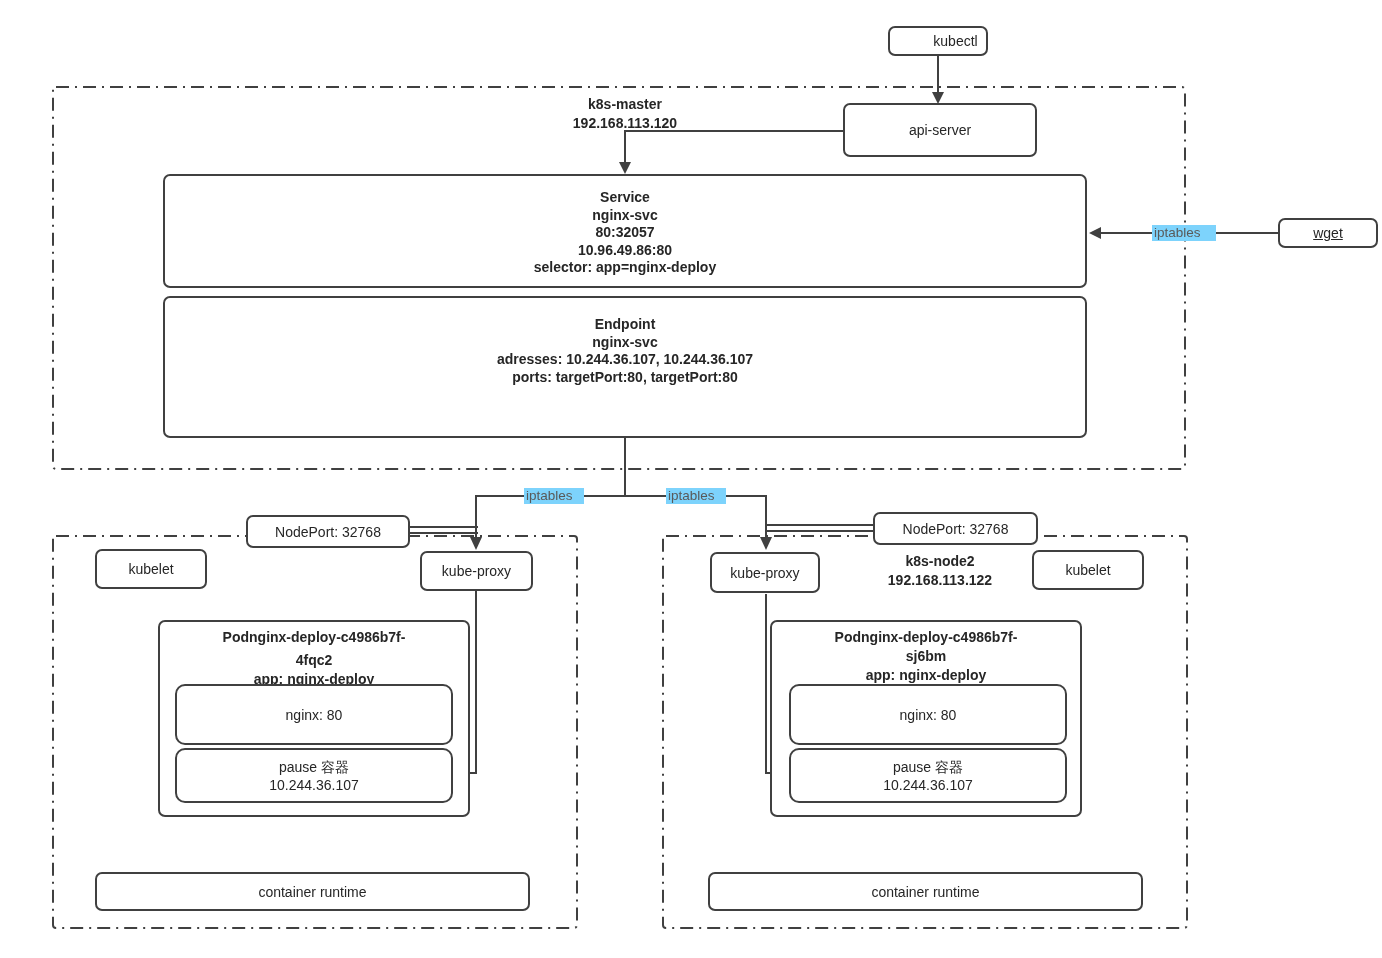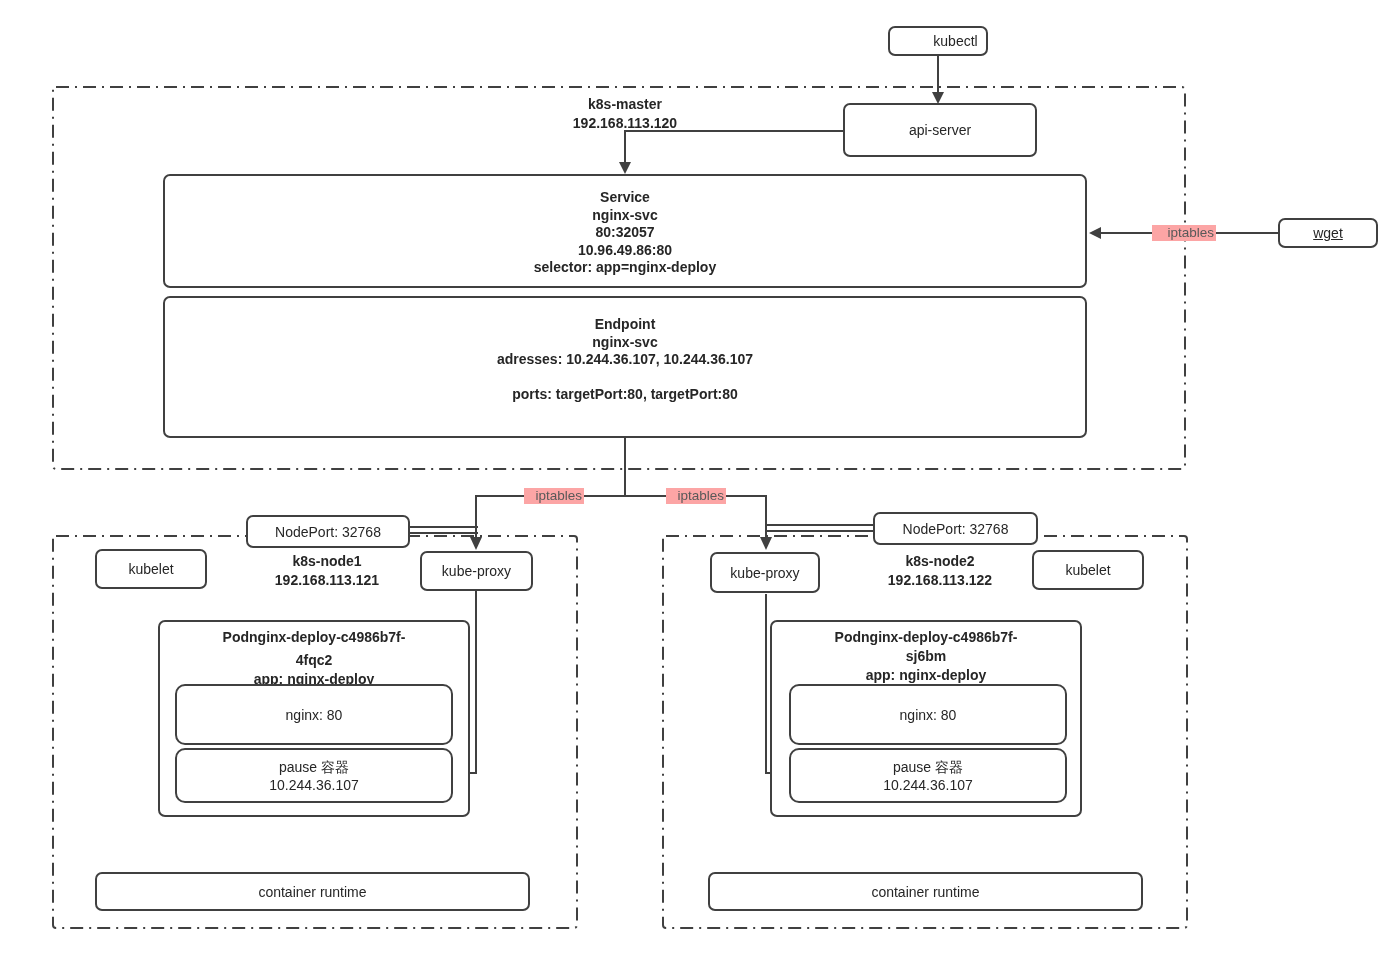--- a/index.html
+++ b/index.html
@@ -15,22 +15,22 @@
     font-size:14px;text-align:center;z-index:2;line-height:18px;
   }
   .bold{font-weight:700;}
   .stack{justify-content:flex-start;}
   .ln{line-height:17.5px;}
   .lbl{
     position:absolute;text-align:center;font-size:14px;font-weight:700;
     line-height:19px;z-index:3;color:#262626;
   }
   .edge-lbl{
-    position:absolute;font-size:13.5px;color:#595959;background:#fca5a5;
-    text-align:right;z-index:3;padding:0 2px;line-height:16px;font-weight:400;
+    position:absolute;font-size:13.5px;color:#595959;background:#7dd3fc;
+    text-align:left;z-index:3;padding:0 2px;line-height:16px;font-weight:400;
   }
   .inner{position:absolute;box-sizing:border-box;background:#ffffff;border:2px solid #404040;
     border-radius:10px;display:flex;flex-direction:column;align-items:center;justify-content:center;
     font-size:14px;line-height:18px;}
   .pod-title{margin-top:6px;font-weight:700;font-size:14px;line-height:19px;}
 </style>
 </head>
 <body>
 
 <div id="stage">
@@ -92,42 +92,38 @@
     <div class="ln">nginx-svc</div>
     <div class="ln">80:32057</div>
     <div class="ln">10.96.49.86:80</div>
     <div class="ln">selector: app=nginx-deploy</div>
   </div>
 
   <div class="box stack bold" style="left:163px;top:296px;width:924px;height:142px;padding-top:18px;">
     <div class="ln">Endpoint</div>
     <div class="ln">nginx-svc</div>
     <div class="ln" style="">adresses: 10.244.36.107, 10.244.36.107</div>
-    <div class="ln" style="margin-top:17px;">ports: targetPort:80, targetPort:80</div>
+    <div class="ln" style="">ports: targetPort:80, targetPort:80</div>
   </div>
 
   <div class="edge-lbl" style="left:1152px;top:225px;width:60px;">iptables</div>
   <div class="edge-lbl" style="left:524px;top:488px;width:56px;">iptables</div>
   <div class="edge-lbl" style="left:666px;top:488px;width:56px;">iptables</div>
 
   <div class="box" style="left:246px;top:515px;width:164px;height:33px;">
     <div>NodePort: 32768</div>
   </div>
   <div class="box" style="left:873px;top:512px;width:165px;height:33px;">
     <div>NodePort: 32768</div>
   </div>
 
   <div class="box" style="left:95px;top:549px;width:112px;height:40px;">
     <div>kubelet</div>
   </div>
 
-  <div class="lbl" style="left:227px;top:552px;width:200px;">
-    <div>k8s-node1</div>
-    <div>192.168.113.121</div>
-  </div>
 
   <div class="box" style="left:420px;top:551px;width:113px;height:40px;">
     <div>kube-proxy</div>
   </div>
 
   <div class="box stack" style="left:158px;top:620px;width:312px;height:197px;">
     <div class="pod-title">Podnginx-deploy-c4986b7f-</div>
     <div class="pod-title" style="margin-top:4px;">4fqc2</div>
     <div class="pod-title" style="margin-top:0;">app: nginx-deploy</div>
     <div class="inner" style="left:15px;top:62px;width:278px;height:61px;">

